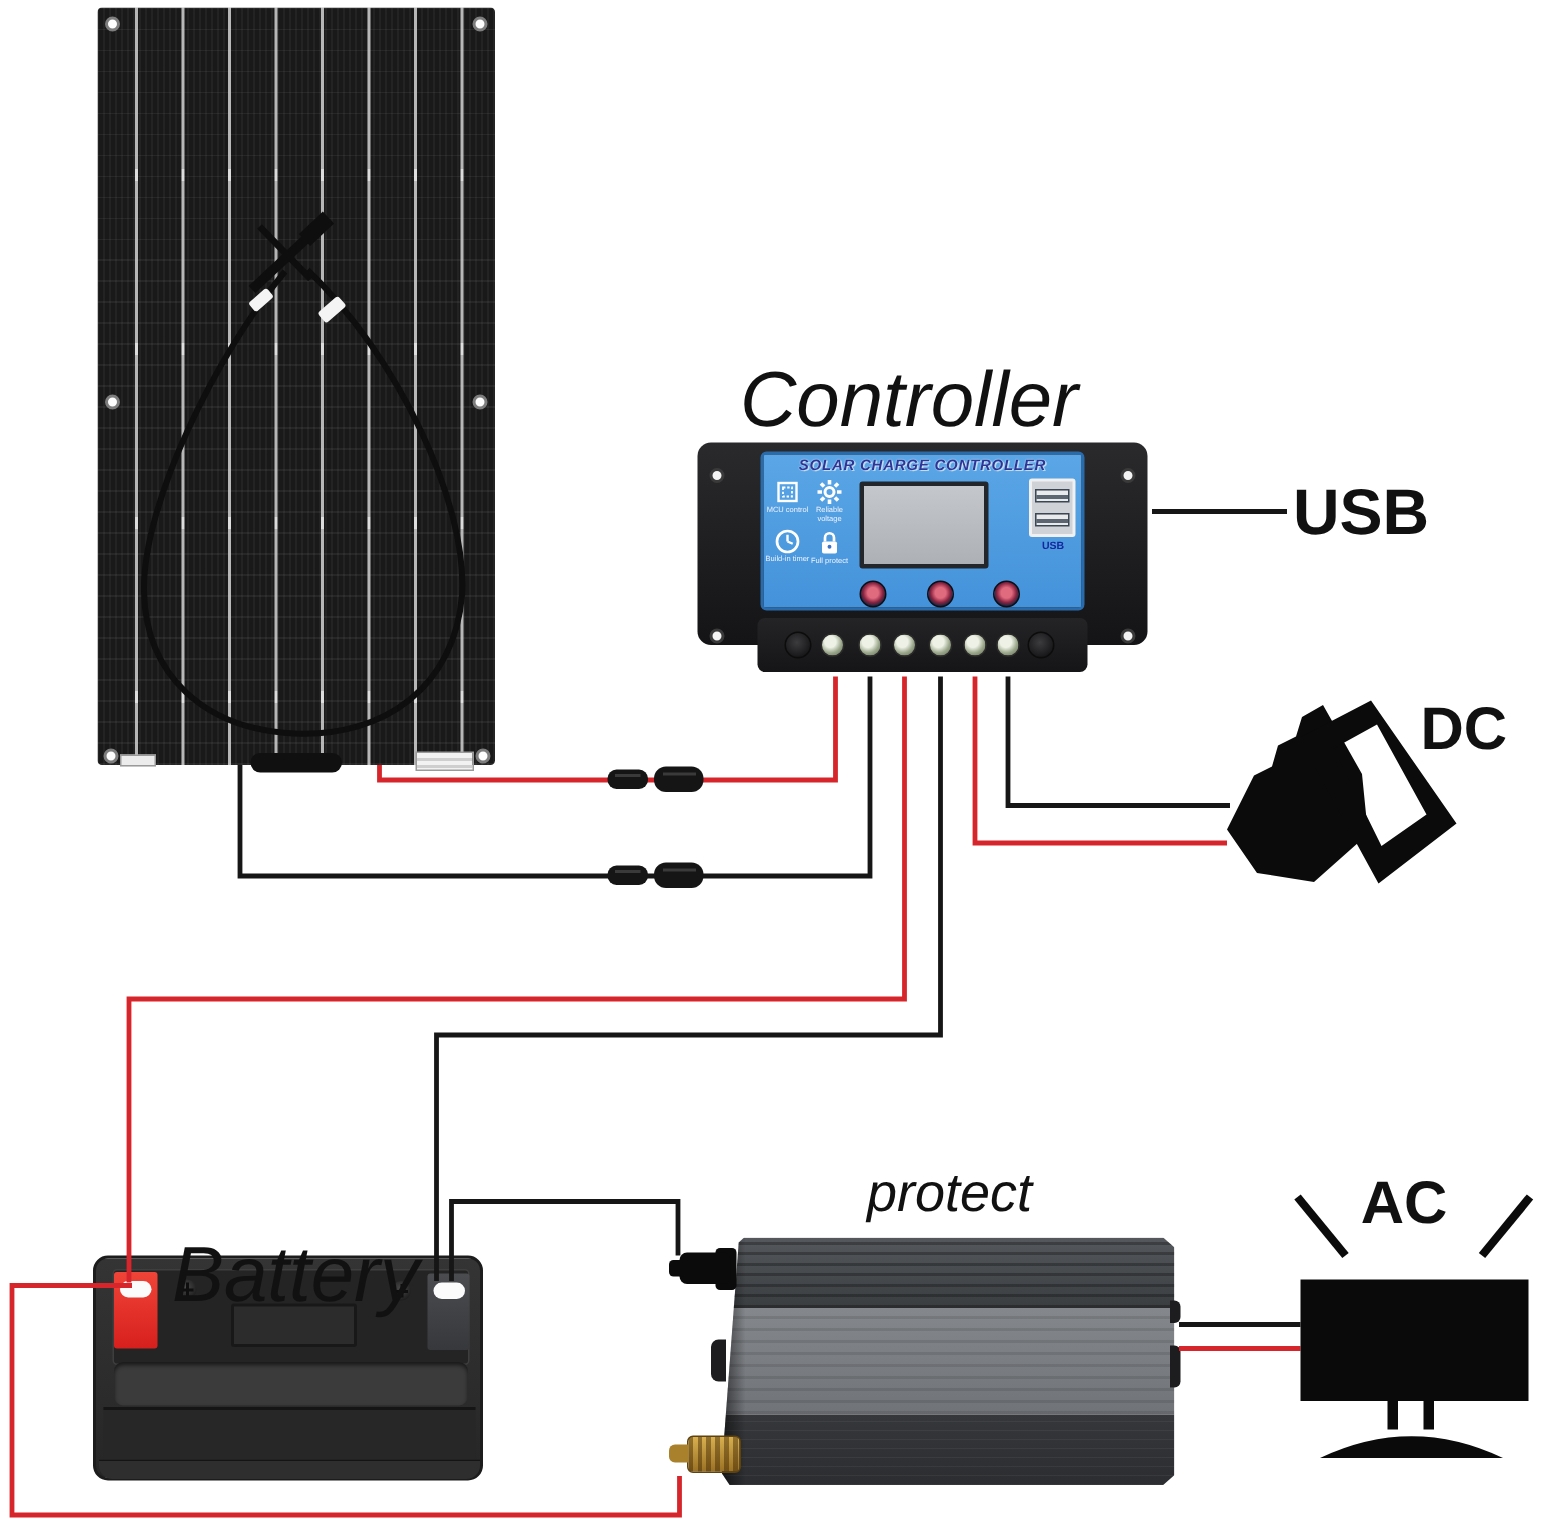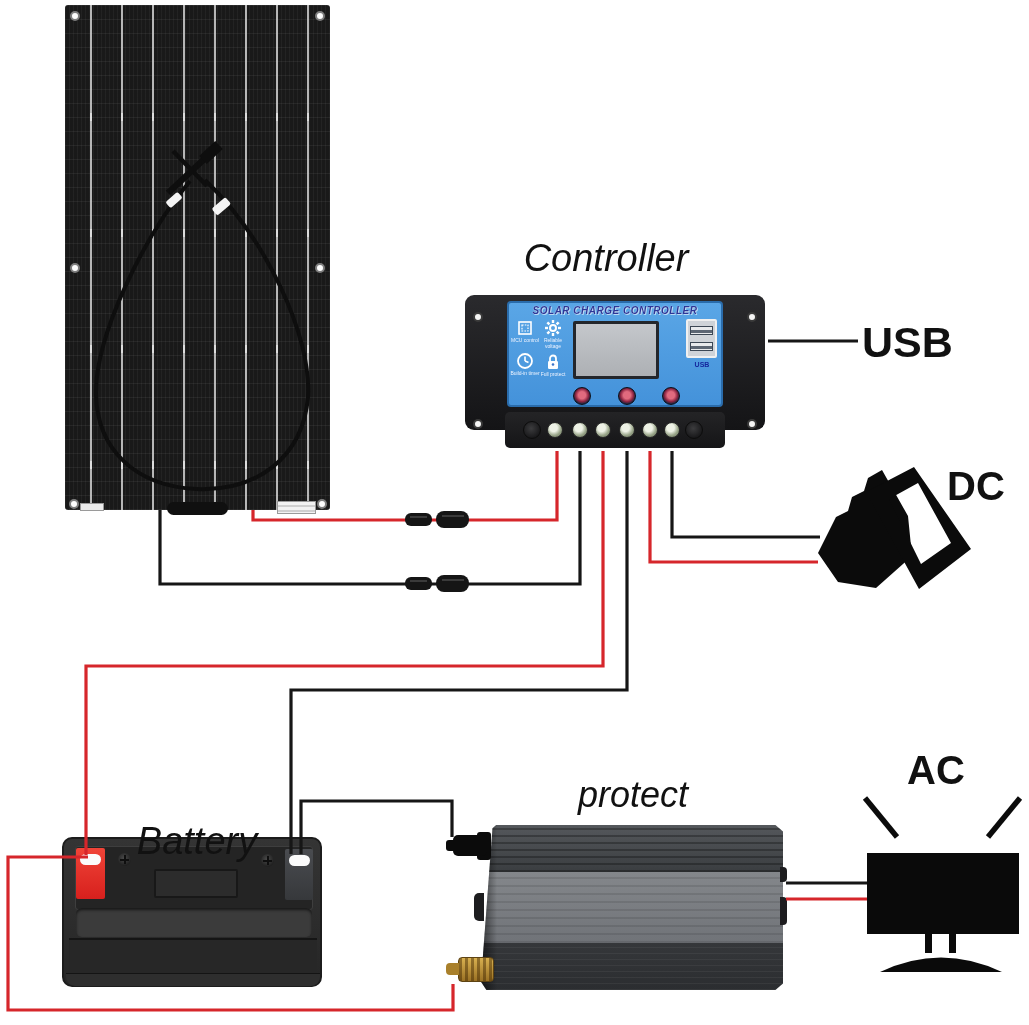--- a/index.html
+++ b/index.html
@@ -3,21 +3,21 @@
 <meta charset="utf-8">
 <style>
   html,body{margin:0;padding:0;}
   body{
     width:1029px;height:1025px;position:relative;background:#ffffff;
     font-family:"Liberation Sans",sans-serif;overflow:hidden;
   }
 
   
   .lbl{position:absolute;color:#111;white-space:nowrap;}
-  .lbl.italic{font-style:italic;font-weight:500;font-size:38px;transform:translateX(-50%);}
+  .lbl.italic{font-style:italic;font-weight:500;font-size:52px;transform:translateX(-50%);}
   .lbl.caps{font-weight:700;font-size:40px;}
 
   
   .panel{position:absolute;left:65px;top:5px;width:265px;height:505px;background:
     repeating-linear-gradient(90deg, rgba(255,255,255,0.045) 0 1px, transparent 1px 4px),
     repeating-linear-gradient(0deg, rgba(255,255,255,0.06) 0 1px, transparent 1px 14px),
     #191919;border-radius:3px;}
   .pv-line{position:absolute;top:0;width:2px;height:100%;
     background:repeating-linear-gradient(180deg,#d2d2d2 0 108px,#ffffff 108px 116px);opacity:.85;}
   .hole{position:absolute;width:10px;height:10px;border-radius:50%;
@@ -240,21 +240,21 @@
     <div class="screw" style="left:159px"></div>
     <div class="endcap" style="left:180px"></div>
   </div>
 </div>
 
 <div class="lbl italic" style="left:606px;top:237px">Controller</div>
 <div class="lbl caps" style="left:862px;top:318px;font-size:43px">USB</div>
 <div class="lbl caps" style="left:947px;top:464px">DC</div>
 <div class="lbl italic" style="left:197px;top:820px">Battery</div>
 <div class="lbl italic" style="left:633px;top:774px;font-size:36px">protect</div>
-<div class="lbl caps" style="left:936px;top:748px;transform:translateX(-50%)">AC</div>
+<div class="lbl caps" style="left:936px;top:780px;transform:translateX(-50%)">AC</div>
 
 <svg class="overlay" width="1029" height="1025" viewBox="0 0 1029 1025">
 
   <path d="M190 181 C 144 236, 95 336, 96 394 C 97 450, 136 486, 196 489 C 257 492, 303 457, 308 397 C 312 336, 265 237, 205 180" fill="none" stroke="#0e0e0e" stroke-width="4"></path>
   <line x1="168" y1="193" x2="216" y2="148" stroke="#0e0e0e" stroke-width="6.5"></line>
   <line x1="203" y1="160" x2="219" y2="145" stroke="#0e0e0e" stroke-width="11"></line>
   <line x1="173" y1="151" x2="207" y2="186" stroke="#0e0e0e" stroke-width="4.5"></line>
   <rect x="166" y="196" width="16" height="8" rx="2" fill="#f4f4f4" transform="rotate(-41 174 200)"></rect>
   <rect x="212" y="202" width="18" height="9" rx="2" fill="#f4f4f4" transform="rotate(-41 221 206)"></rect>
 

